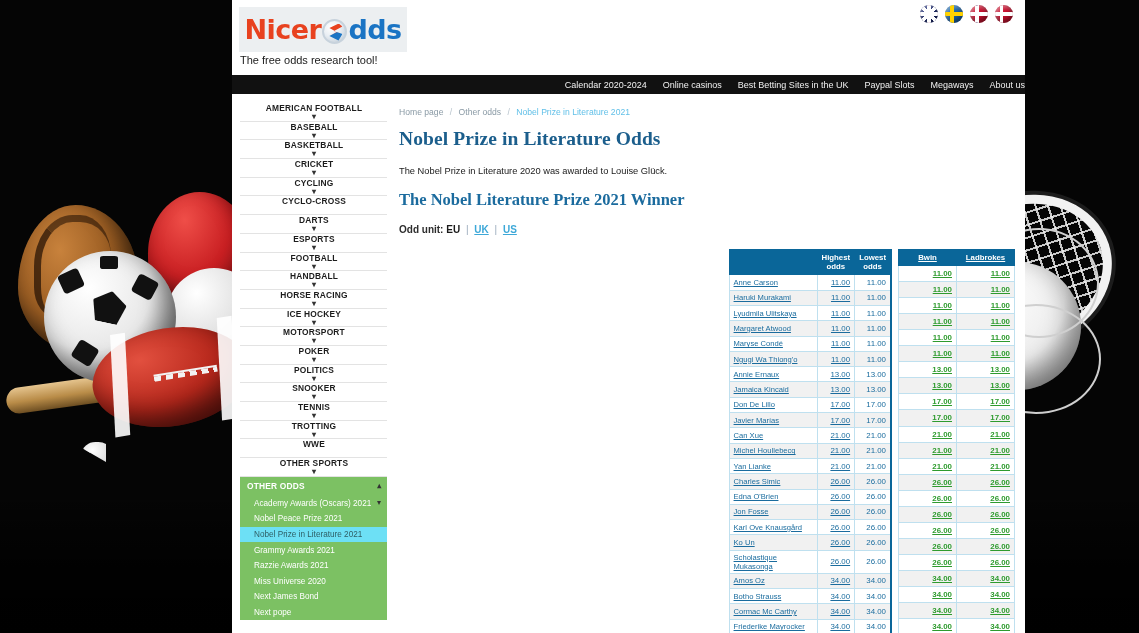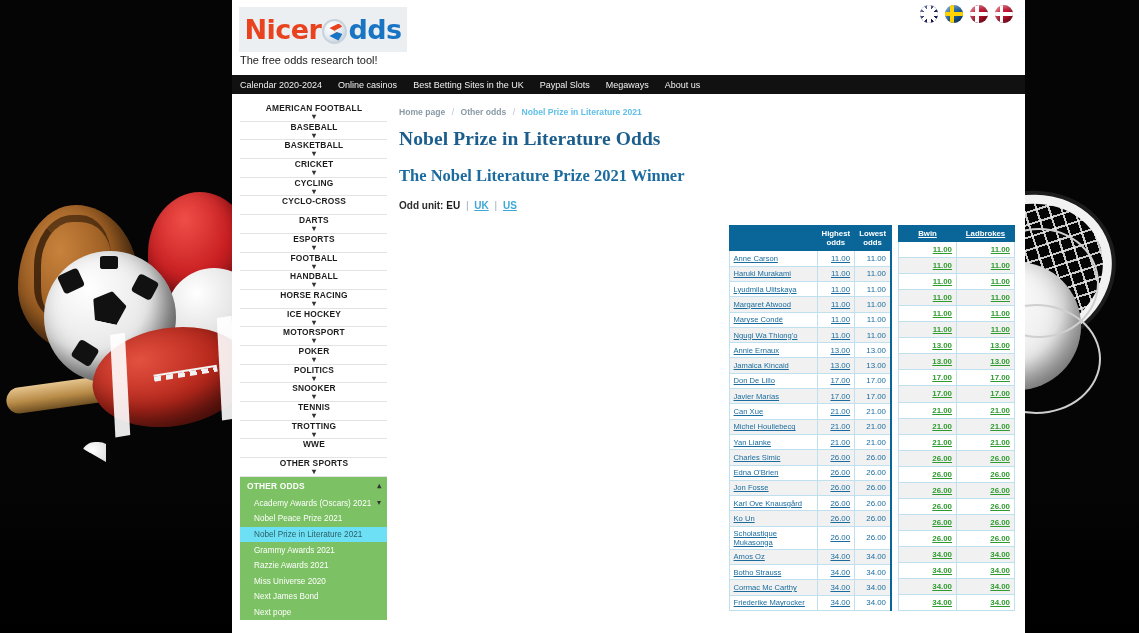--- a/index.html
+++ b/index.html
@@ -209,21 +209,21 @@
       linear-gradient(0deg, transparent 43%, #17256e 43% 57%, transparent 57%); }
   .flag-dk { background:#c8102e; }
   .flag-dk:after{ content:""; position:absolute; inset:0;
     background:
       linear-gradient(90deg, transparent 28%, #fff 28% 46%, transparent 46%),
       linear-gradient(0deg, transparent 41%, #fff 41% 59%, transparent 59%); }
 
   
   #topnav {
     height: 19px; background: #111; display: flex; align-items: center;
-    padding-left: 8px; gap: 16px;
+    padding-left: 8px; gap: 16px; justify-content: flex-end;
   }
   #topnav a { color: #f0f0f0; font-size: 9px; text-decoration: none; white-space: nowrap; }
 
   
   #body-wrap { display: flex; height: 539px; }
   #sidebar { width: 155px; flex: 0 0 155px; padding: 9px 0 0 8px; }
   #content { flex: 1; padding: 13px 10px 0 12px; }
 
   
   .side-item {
@@ -242,21 +242,21 @@
   }
   .oo-item {
     height: 15.6px; display: flex; align-items: center; justify-content: space-between;
     padding: 0 6px 0 14px; font-size: 8.2px; color: #fff; cursor: pointer;
     white-space: nowrap;
   }
   .oo-item.active { background: #6de0f5; color: #2f5f66; }
 
   
   #breadcrumb { font-size: 8.6px; color: #8a9aa5; margin-bottom: 11px; }
-  #breadcrumb a { color: #8a9aa5; text-decoration: none; font-weight: bold; }
+  #breadcrumb a { color: #8a9aa5; text-decoration: none; }
   #breadcrumb a.current { color: #62c0e8; }
   #breadcrumb .sep { margin: 0 4px; color: #b6c2cb; }
   h1#page-title {
     font-family: "Liberation Serif", serif;
     font-size: 19.5px; color: #1b5e8c; font-weight: bold;
     margin: 0 0 16px 0; letter-spacing: .1px;
   }
   #intro-text { font-size: 9.3px; color: #1a1a1a; margin-bottom: 14px; }
   h2#section-title {
     font-family: "Liberation Serif", serif;
@@ -480,20 +480,21 @@
       <div id="breadcrumb">
         <a href="#">Home page</a>
         <span class="sep">/</span>
         <a href="#">Other odds</a>
         <span class="sep">/</span>
         <a href="#" class="current">Nobel Prize in Literature 2021</a>
       </div>
 
       <h1 id="page-title">Nobel Prize in Literature Odds</h1>
 
+      <div id="intro-text">The Nobel Prize in Literature 2020 was awarded to Louise Glück.</div>
 
       <h2 id="section-title">The Nobel Literature Prize 2021 Winner</h2>
 
       <div id="oddunit">
         <span class="label">Odd unit:</span>
         <span class="cur">EU</span>
         <span class="bar">|</span>
         <a href="#">UK</a>
         <span class="bar">|</span>
         <a href="#">US</a>

